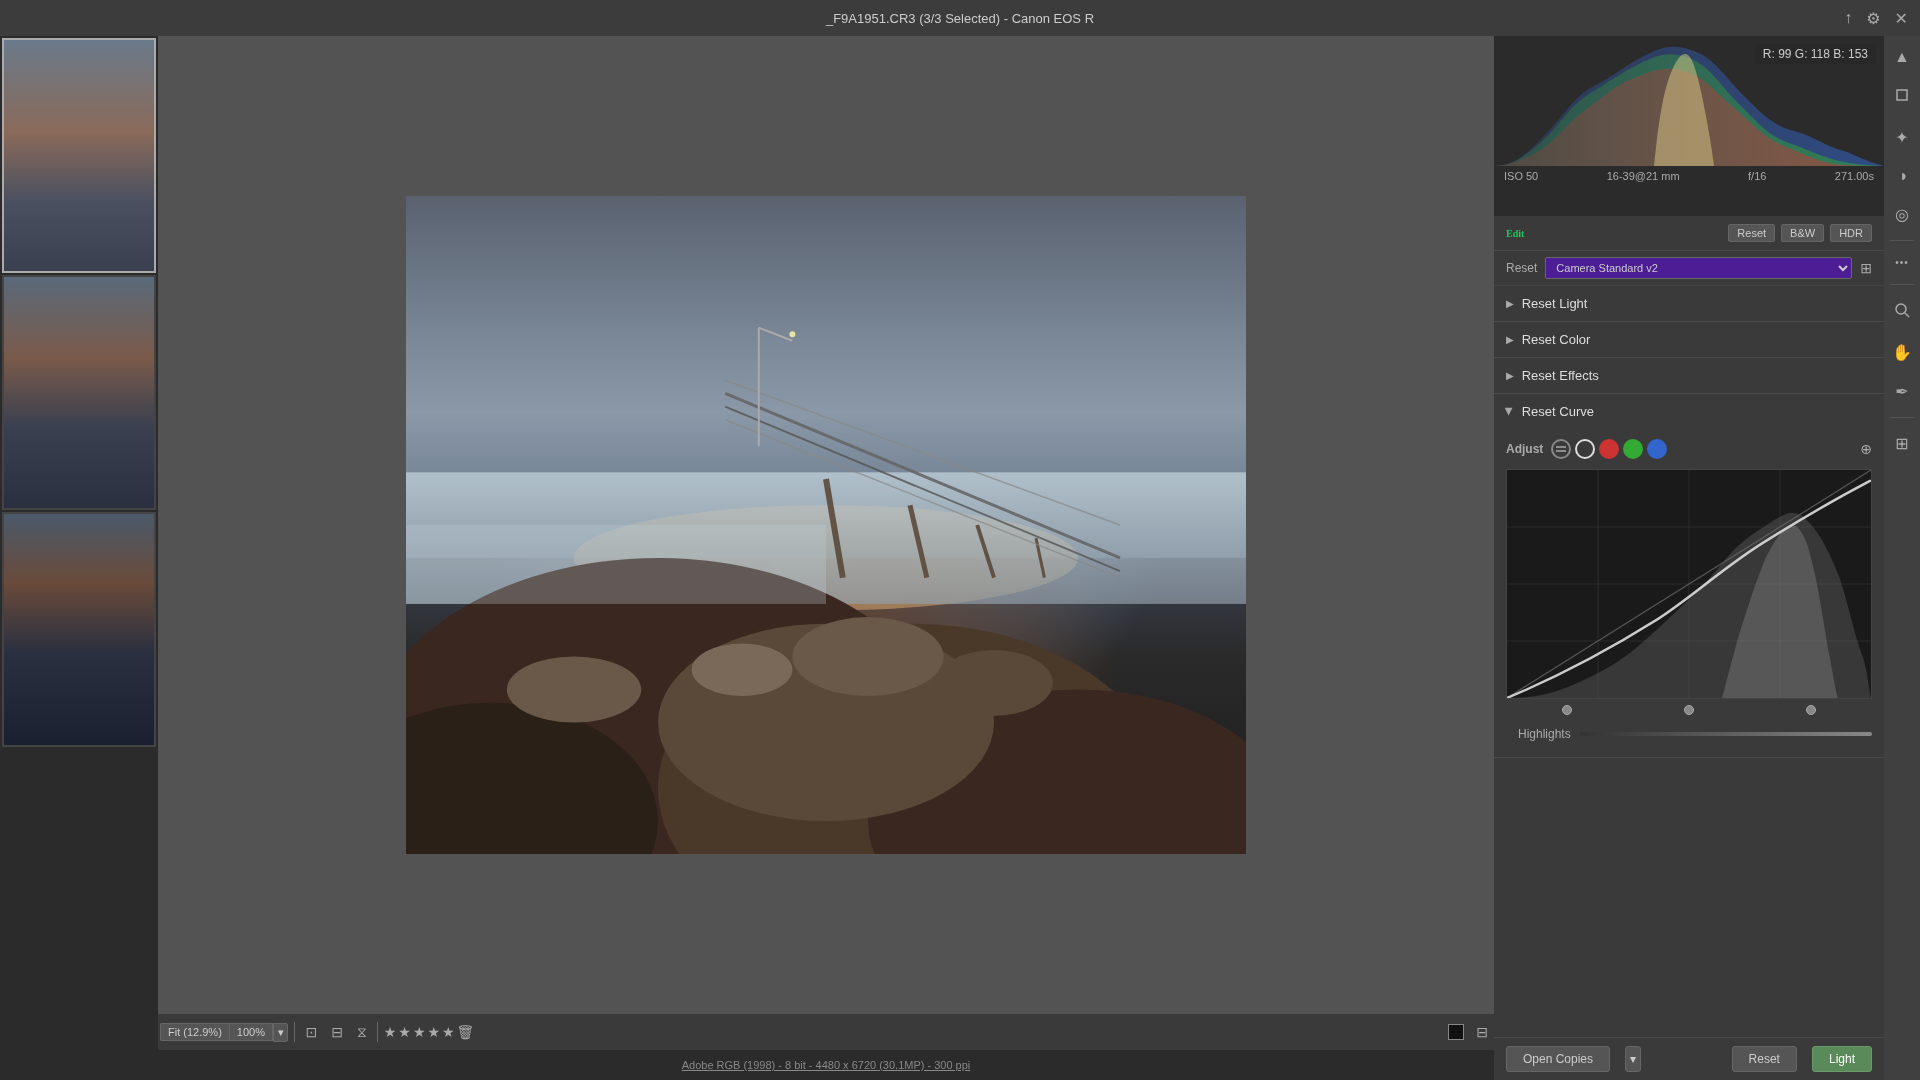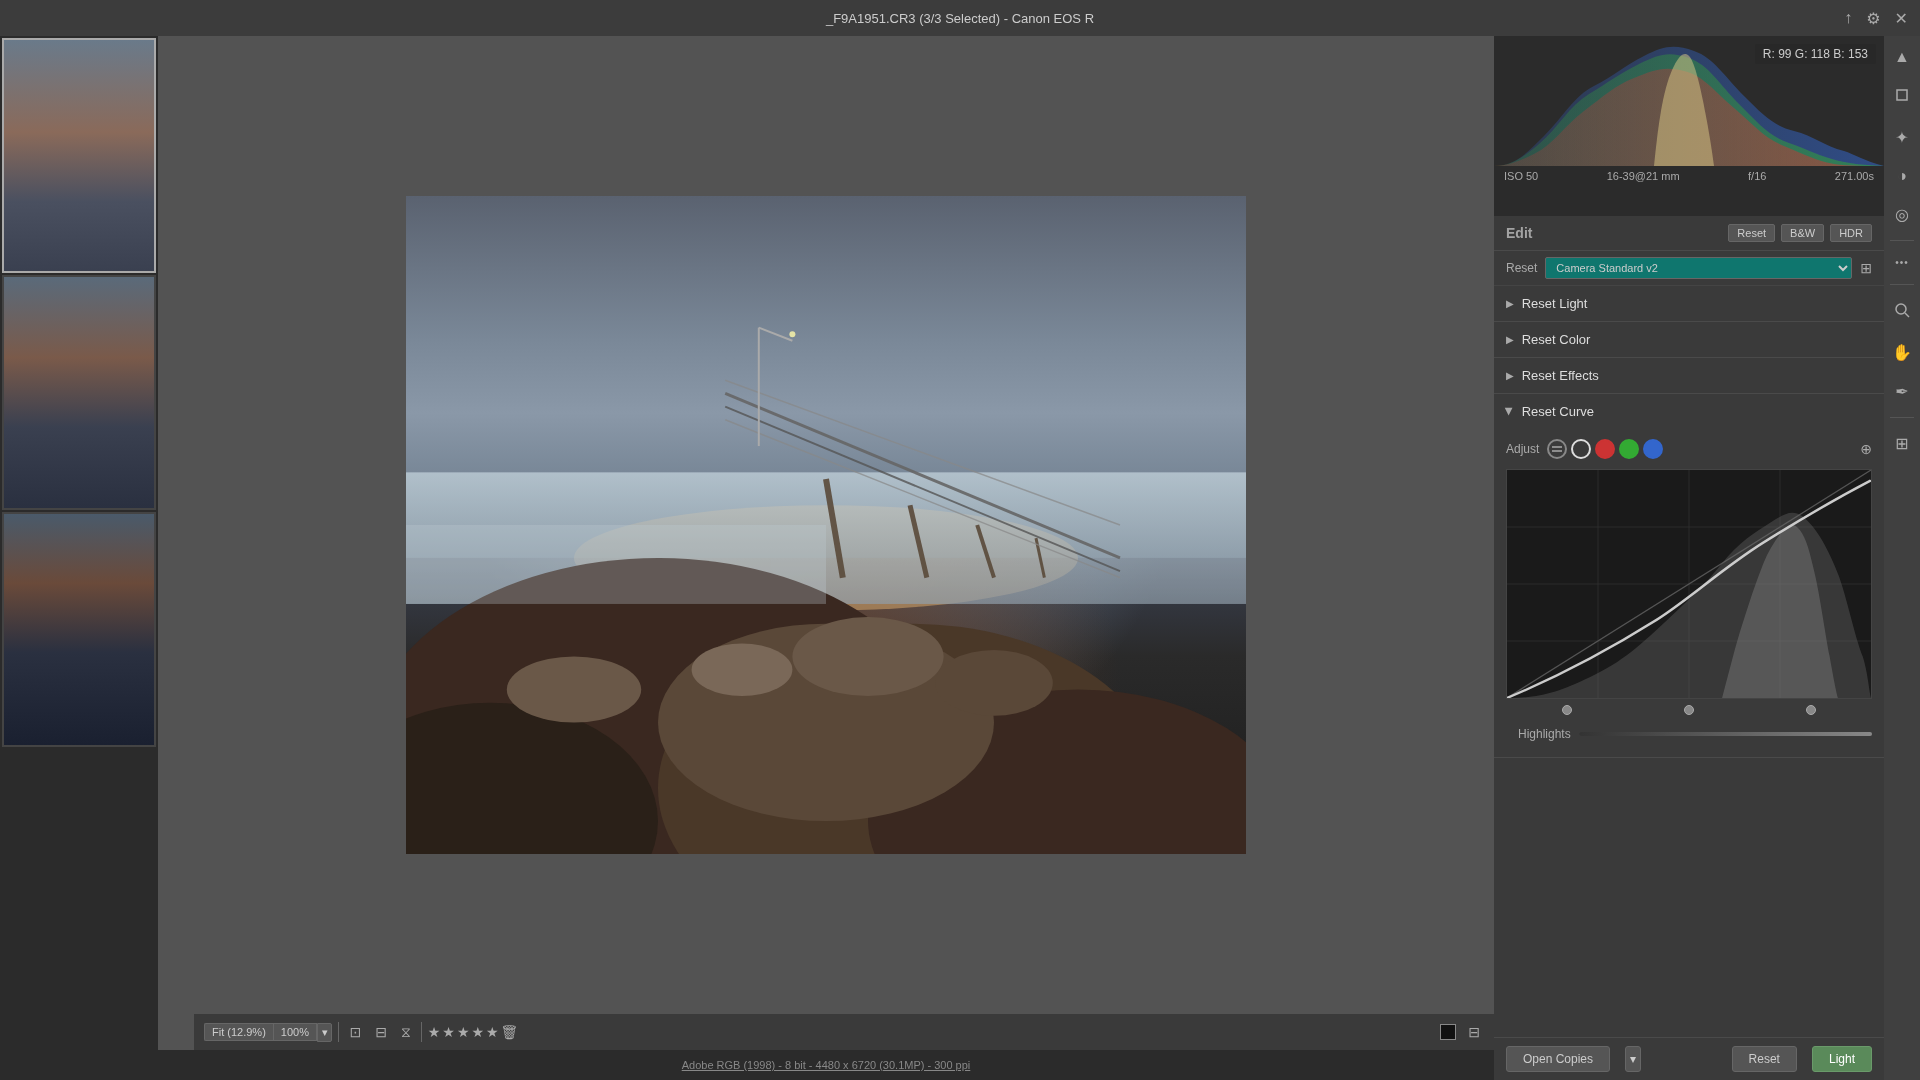--- a/index.html
+++ b/index.html
@@ -219,23 +219,24 @@
 
     .edit-header {
       display: flex;
       align-items: center;
       justify-content: space-between;
       padding: 8px 12px;
       border-bottom: 1px solid #4a4a4a;
     }
 
     .edit-title {
-      color: #a3a3a3;
-      font-size: 14px;
+      color: #22c55e;
+      font-size: 10px;
       font-weight: bold;
+      font-family: Liberation Serif, serif;
     }
 
     .edit-header-btns {
       display: flex;
       gap: 6px;
     }
 
     .edit-header-btn {
       background: #555;
       border: 1px solid #666;
@@ -253,21 +254,21 @@
       padding: 6px 12px;
       border-bottom: 1px solid #444;
     }
 
     .reset-label {
       color: #aaa;
       font-size: 12px;
     }
 
     .reset-dropdown {
-      background: #0f766e;
+      background: #4c1d95;
       border: 1px solid #666;
       color: #ccc;
       font-size: 11px;
       padding: 3px 6px;
       flex: 1;
       cursor: pointer;
       border-radius: 2px;
     }
 
     .grid-icon-btn {
@@ -315,20 +316,21 @@
     .adjust-row {
       display: flex;
       align-items: center;
       gap: 8px;
       margin-bottom: 10px;
     }
 
     .adjust-label {
       color: #aaa;
       font-size: 12px;
+      font-weight: bold;
     }
 
     .channel-btns {
       display: flex;
       gap: 4px;
       align-items: center;
     }
 
     .channel-btn {
       width: 20px;
@@ -480,24 +482,23 @@
     .bottom-bar-wrapper a {
       color: #888;
     }
 
     
     .canvas-bottom-controls {
       height: 36px;
       background: #3a3a3a;
       display: flex;
       align-items: center;
-      padding: 0 10px;
+      padding: 0 2px;
       gap: 2px;
       flex-shrink: 0;
-      margin-left: 36px;
     }
 
     .zoom-btn-group {
       display: flex;
       align-items: center;
     }
     .zoom-fit-btn {
       background: #555;
       border: 1px solid #666;
       color: #ccc;

